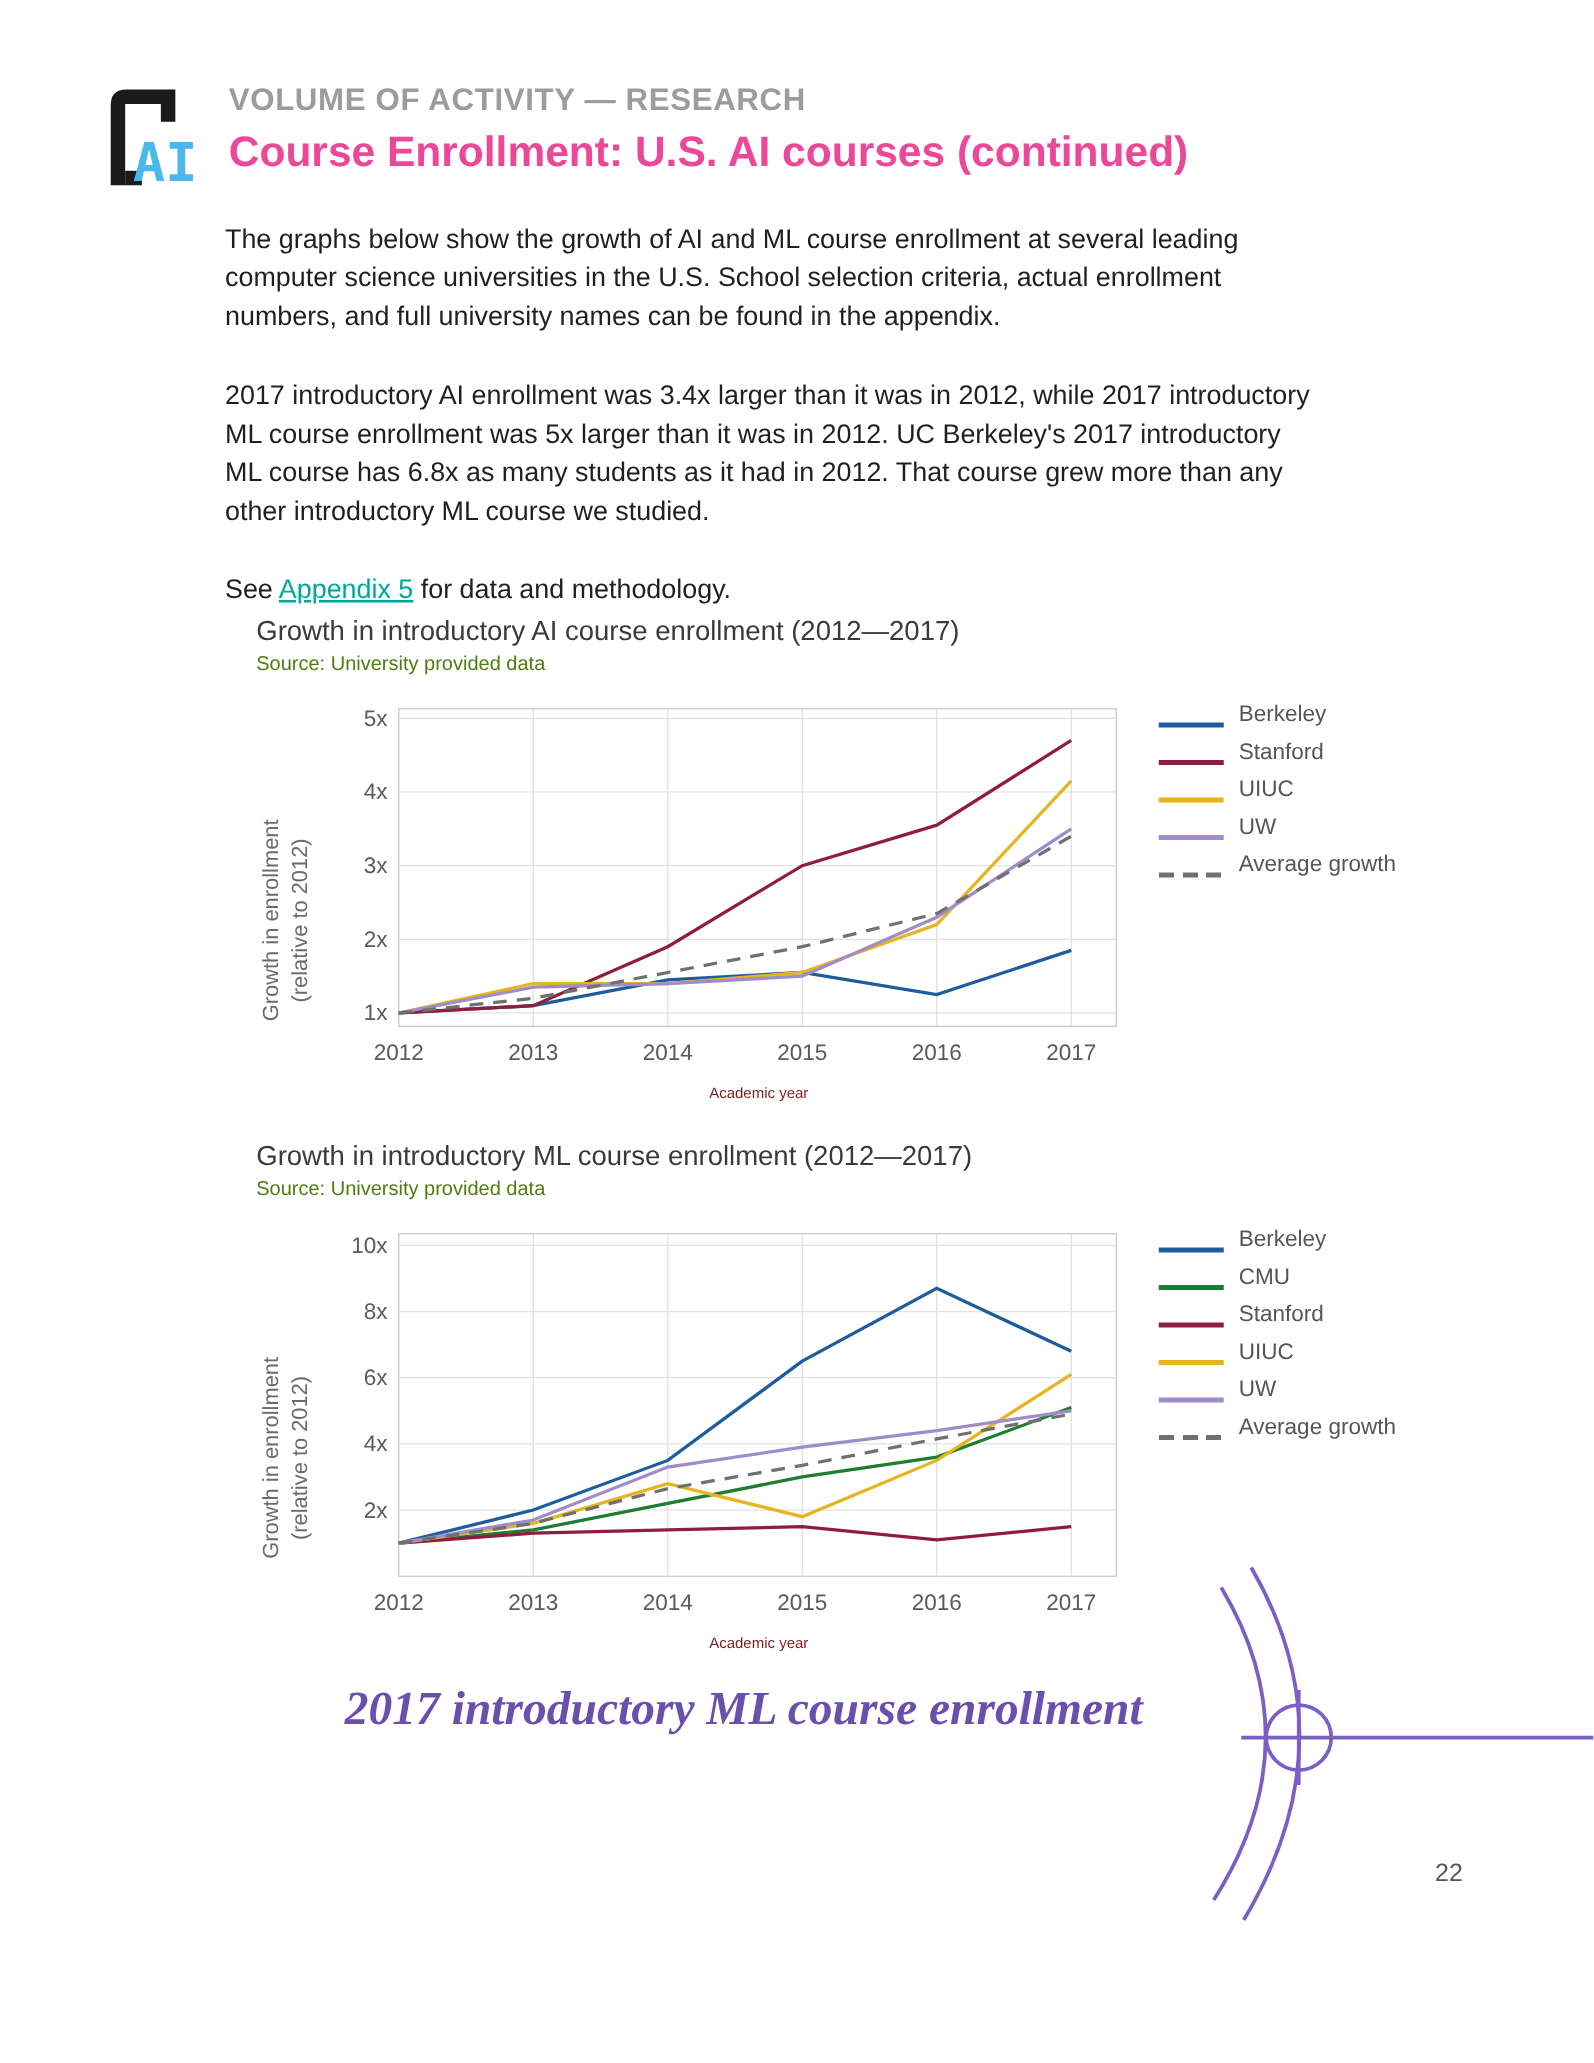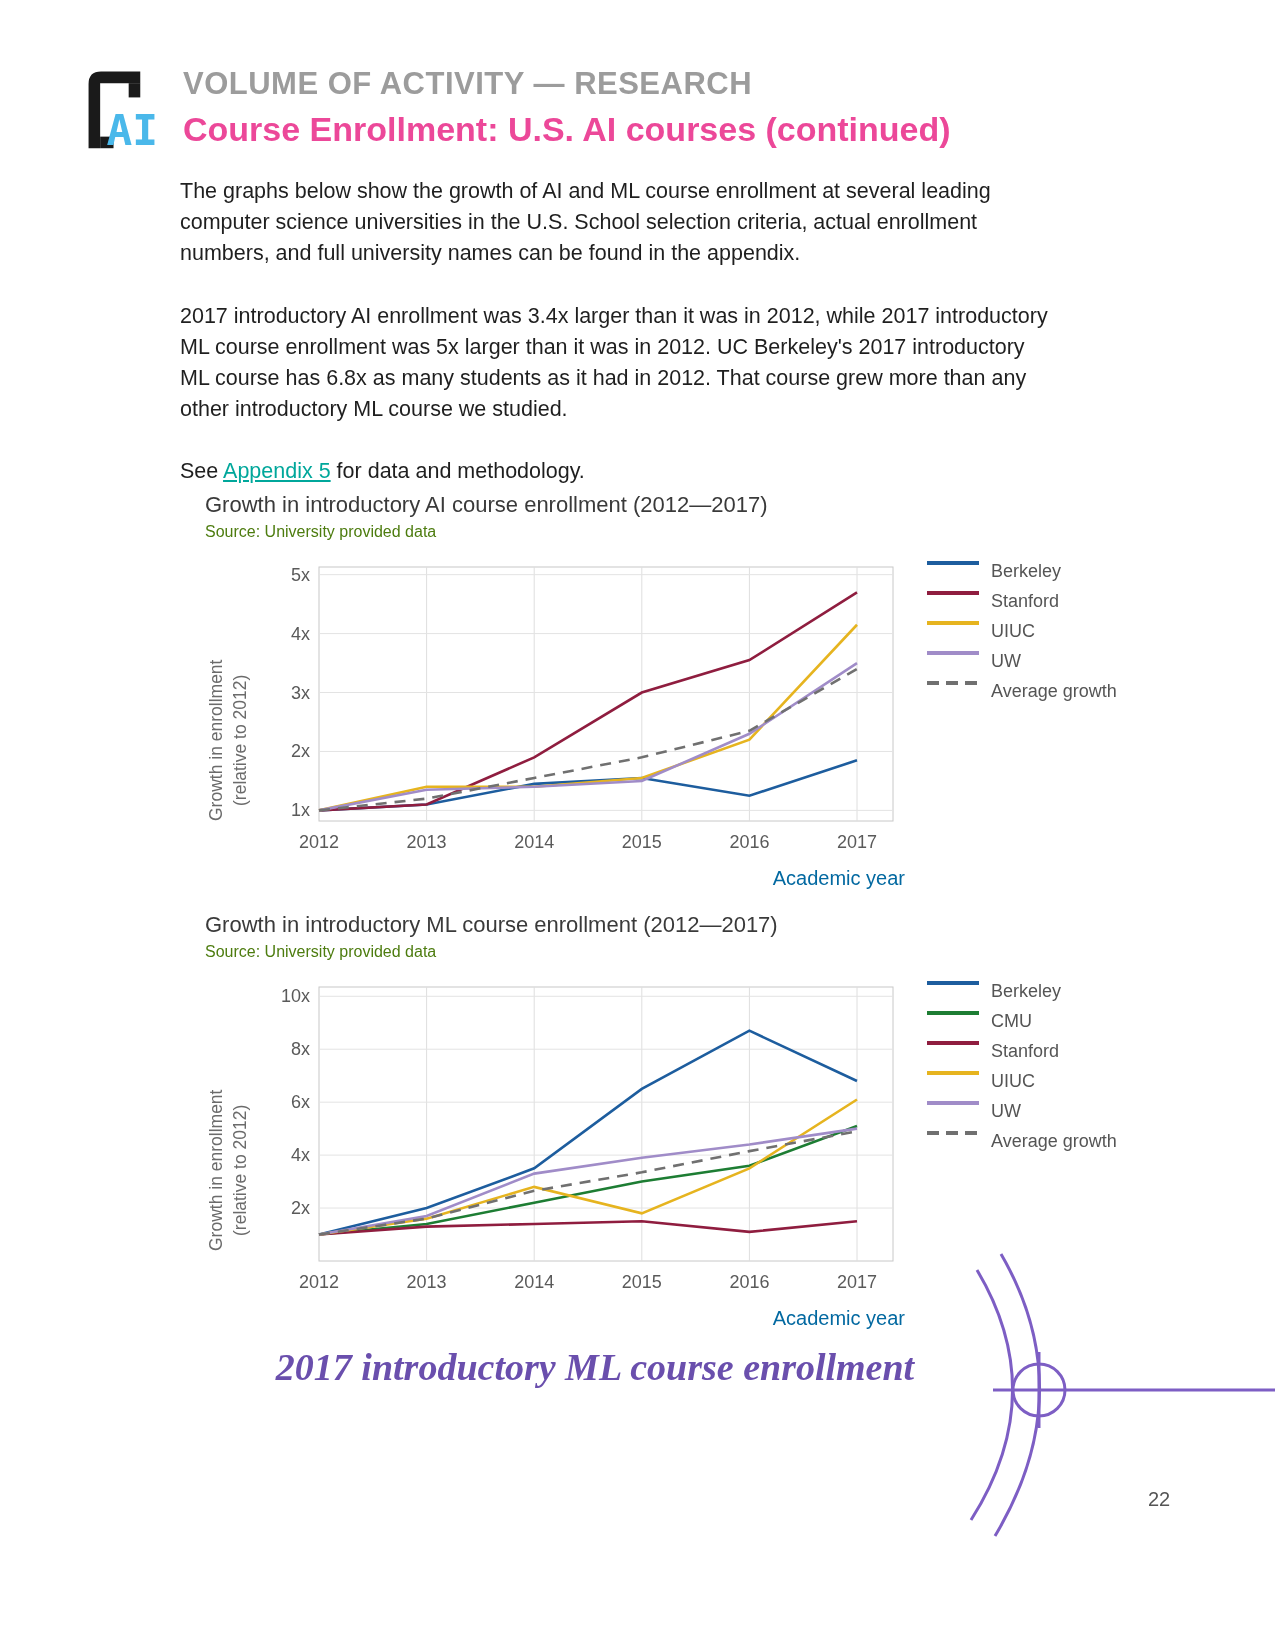--- a/index.html
+++ b/index.html
@@ -2,43 +2,43 @@
 <html><head>
 <meta charset="utf-8">
 <style>
   html,body{margin:0;padding:0;background:#ffffff;}
   body{font-family:"Liberation Sans",sans-serif;color:#1f1f1f;}
   .page{position:relative;width:1275px;height:1650px;background:#ffffff;overflow:hidden;}
 
   
   .masthead{position:absolute;left:85px;top:62px;display:flex;align-items:flex-start;gap:16px;}
   .logo{flex:0 0 auto;margin-top:6px;}
-  .kicker{font-size:31px;font-weight:bold;letter-spacing:.5px;color:#9c9c9c;margin-top:4px;}
+  .kicker{font-size:25px;font-weight:bold;letter-spacing:.5px;color:#9c9c9c;margin-top:4px;}
   .title{font-size:34px;font-weight:bold;color:#ec4899;margin:8px 0 0 0;}
 
   
   .body-copy{position:absolute;left:180px;top:176px;width:872px;font-size:21.5px;line-height:1.45;}
   .body-copy p{margin:0 0 31px 0;}
   .applink{font-weight:normal;text-decoration:underline;cursor:pointer;}
 
   
   .chart-block{position:absolute;left:205px;width:1000px;}
   #chart-block-ai{top:492px;}
   #chart-block-ml{top:888px;margin-top:24px;}
   .chart-title{font-size:22px;font-weight:400;color:#3a3a3a;margin:0;}
   .chart-sub{font-size:16px;color:#4d7c0f;margin-top:5px;}
   .chart-row{display:flex;margin-top:16px;align-items:stretch;}
   .ylab{writing-mode:vertical-rl;transform:rotate(180deg);text-align:center;font-size:17.5px;color:#6b6b6b;line-height:1.35;width:52px;flex:0 0 52px;padding-bottom:34px;}
   .ylab span{display:block;}
   .plot-col{display:flex;flex-direction:column;}
   svg.plot{display:block;}
   svg.plot text{font-family:"Liberation Sans",sans-serif;font-size:18px;fill:#5a5a5a;}
-  .xlab{width:648px;padding-left:52px;box-sizing:border-box;text-align:right;font-size:20px;color:#0369a1;margin-top:8px;}
+  .xlab{width:648px;padding-left:52px;box-sizing:border-box;text-align:center;font-size:12px;color:#7f1d1d;margin-top:8px;}
   .legend{margin-left:22px;padding-top:4px;display:flex;flex-direction:column;gap:9px;}
-  .lg-row{display:flex;align-items:flex-start;gap:12px;}
+  .lg-row{display:flex;align-items:flex-end;gap:12px;}
   .sw{display:inline-block;width:52px;height:4px;flex:0 0 52px;}
   .lg-label{font-size:18px;color:#555;}
 
   
   .callout{position:absolute;left:190px;top:1342px;width:810px;text-align:center;font-size:38px;font-weight:bold;font-style:italic;line-height:1.32;font-family:Liberation Serif, serif;}
 
   
   .decor{position:absolute;right:0;top:1252px;}
   .page-number{position:absolute;left:1148px;top:1488px;font-size:20px;color:#555;}
 </style>

